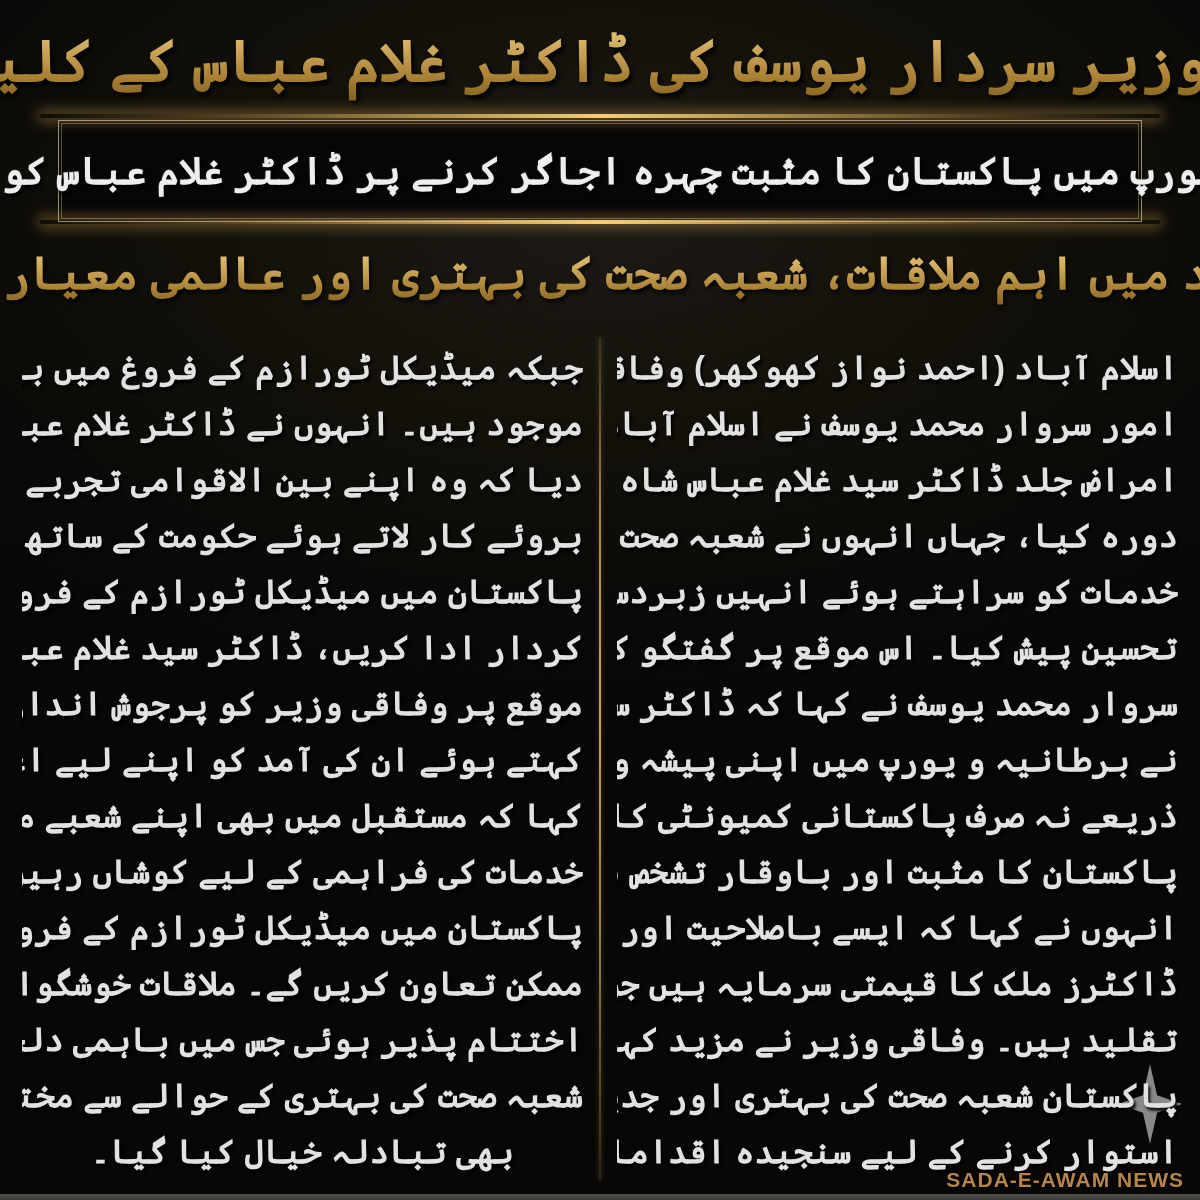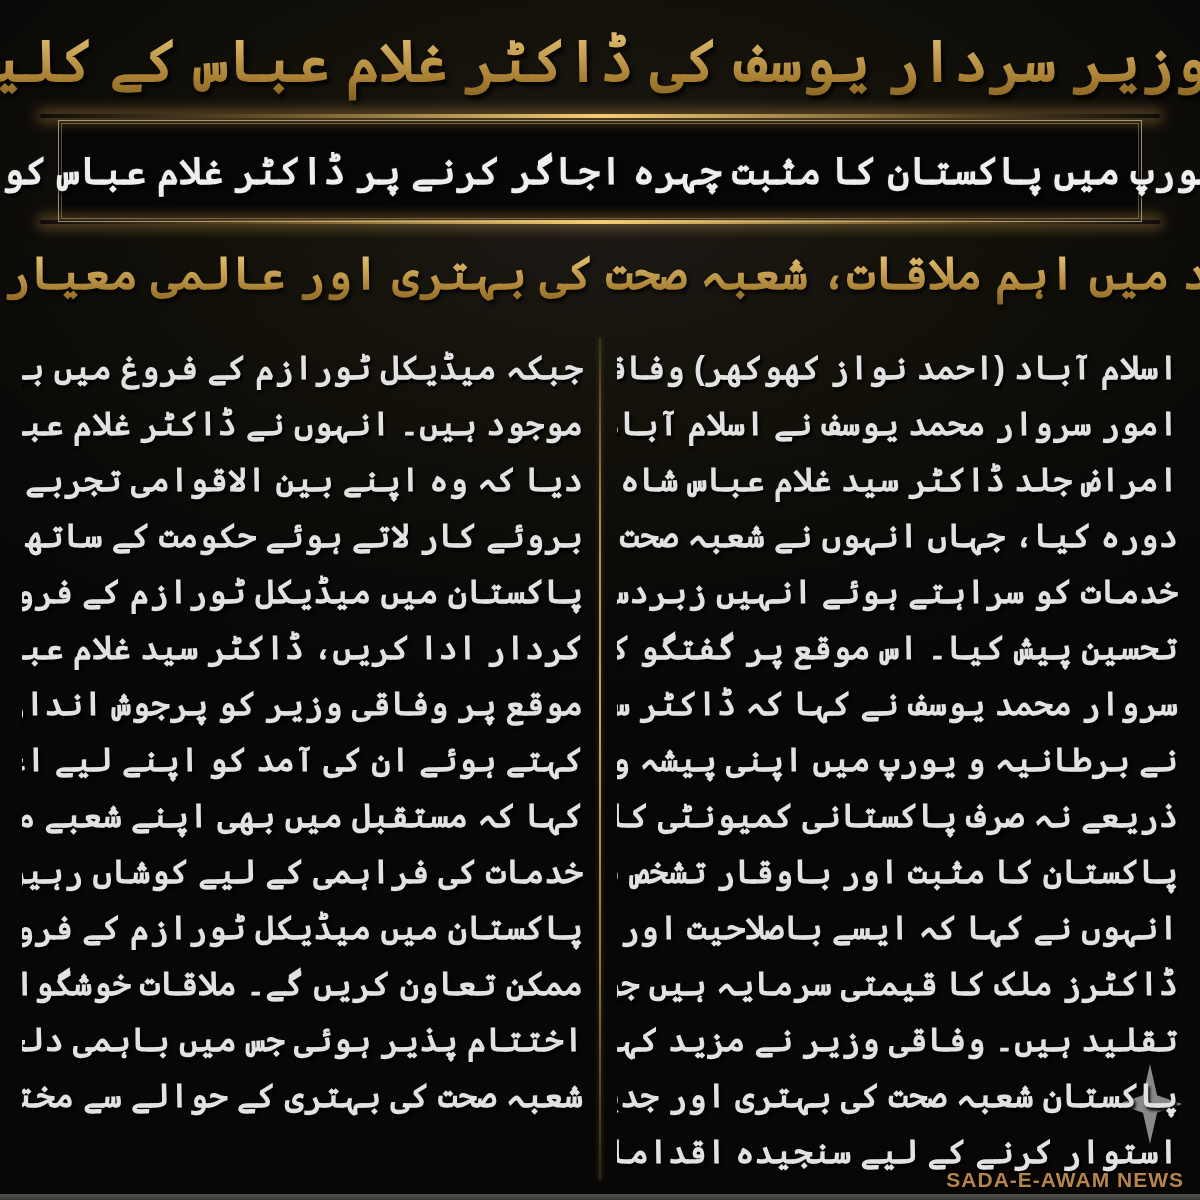--- a/index.html
+++ b/index.html
@@ -151,20 +151,21 @@
         <div class="body-line">پاکستان میں میڈیکل ٹورازم کے فروغ کے لیے</div>
         <div class="body-line">کردار ادا کریں، ڈاکٹر سید غلام عباس شاہ نے اس</div>
         <div class="body-line">موقع پر وفاقی وزیر کو پرجوش انداز میں خوش آمدید</div>
         <div class="body-line">کہتے ہوئے ان کی آمد کو اپنے لیے اعزاز قرار دیا اور</div>
         <div class="body-line">کہا کہ مستقبل میں بھی اپنے شعبے میں بہترین</div>
         <div class="body-line">خدمات کی فراہمی کے لیے کوشاں رہیں گے اور</div>
         <div class="body-line">پاکستان میں میڈیکل ٹورازم کے فروغ کے لیے ہر</div>
         <div class="body-line">ممکن تعاون کریں گے۔ ملاقات خوشگوار ماحول میں</div>
         <div class="body-line">اختتام پذیر ہوئی جس میں باہمی دلچسپی کے امور اور</div>
         <div class="body-line">شعبہ صحت کی بہتری کے حوالے سے مختلف تجاویز پر</div>
+        <div class="body-line last">بھی تبادلہ خیال کیا گیا۔</div>
       </section>
   </main>
 
   <div class="star-watermark"></div>
 
   <div class="brand">SADA-E-AWAM NEWS</div>
 
   <div class="bottom-strip"></div>
 
 </div>

